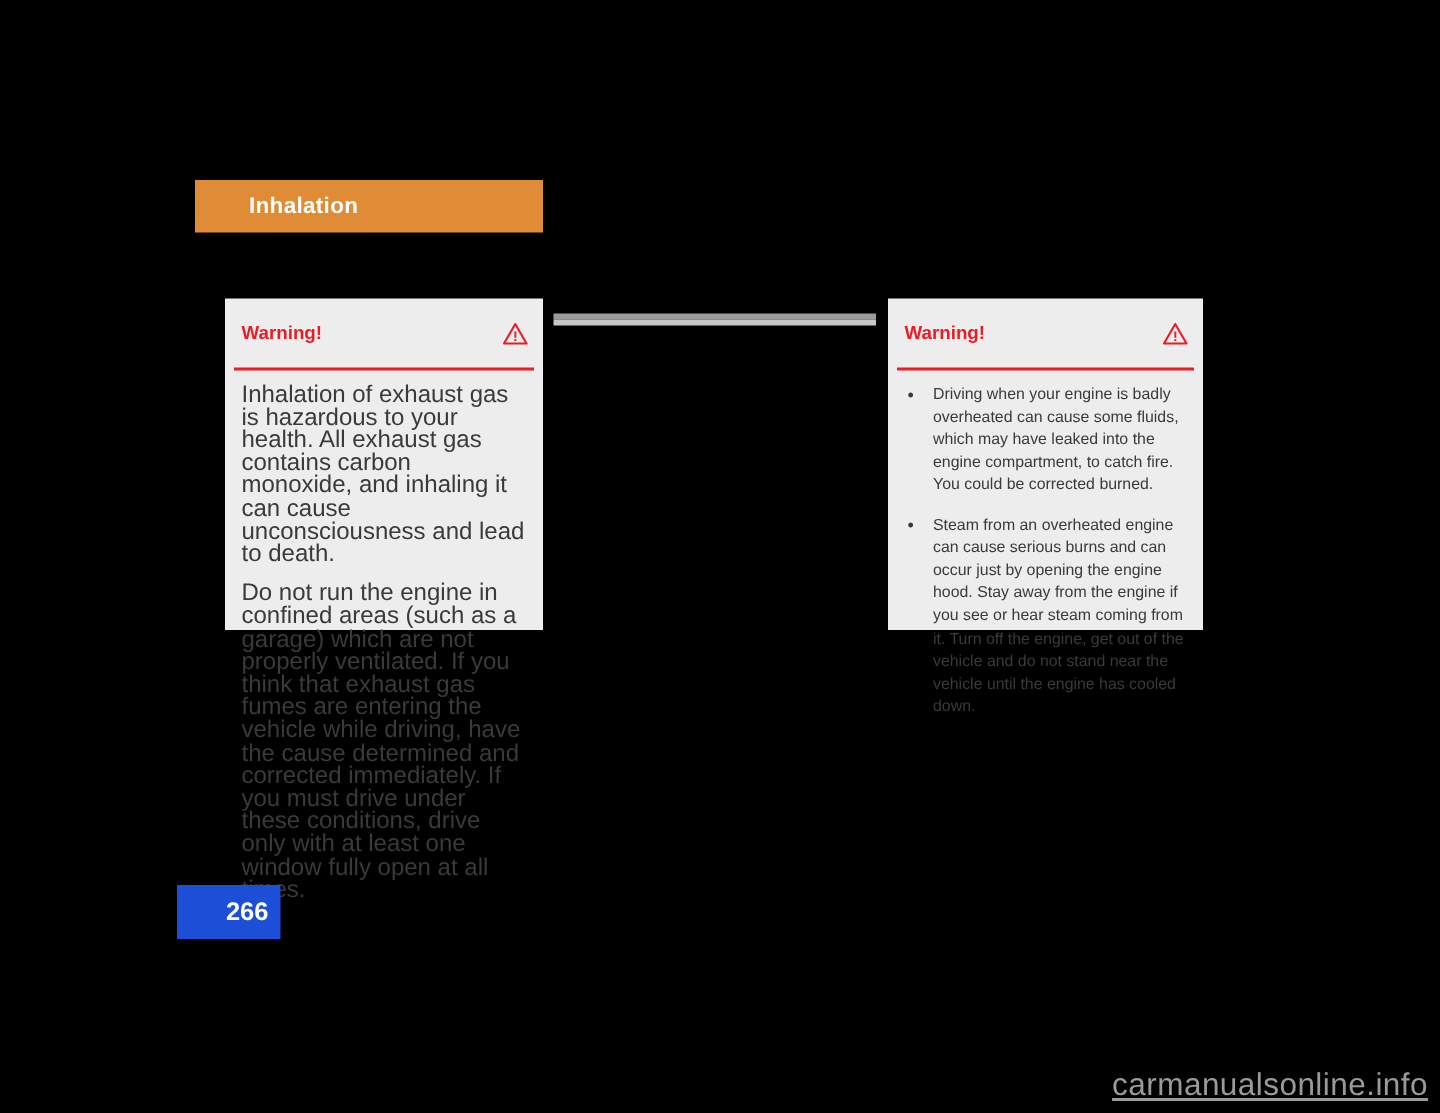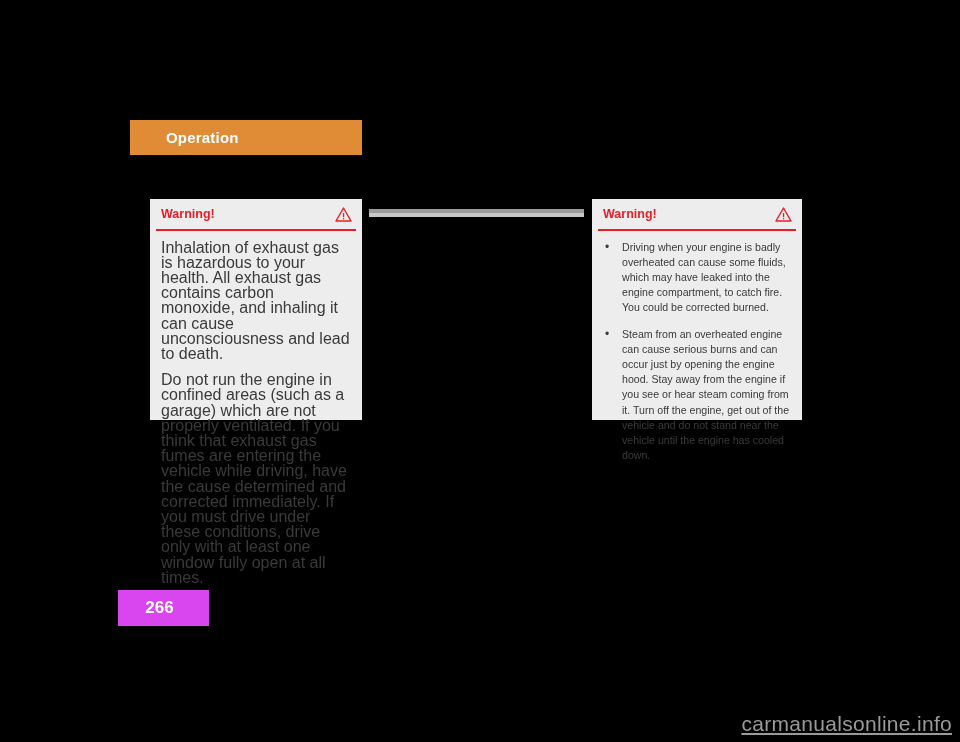--- a/index.html
+++ b/index.html
@@ -43,21 +43,21 @@
   .warning-box {
     position: absolute;
     background: #EDEDED;
     box-sizing: border-box;
     padding: 0;
   }
   .warning-box.left  { left: 150px; top: 199px; width: 212px; height: 221px; }
   .warning-box.right { left: 592px; top: 199px; width: 210px; height: 221px; }
 
   .warning-head {
-    height: 30px;
+    height: 46px;
     display: flex;
     align-items: center;
     justify-content: space-between;
     padding: 0 10px 0 11px;
     box-sizing: border-box;
   }
   .warning-title {
     color: #ED1C24;
     font-size: 12.5px;
     font-weight: bold;
@@ -117,26 +117,26 @@
   .middle-divider .band-bottom {
     height: 4px;
     background: #C7C7C7;
   }
 
   
   .page-number-box {
     position: absolute;
     left: 118px;
     top: 590px;
-    width: 91px;
+    width: 69px;
     height: 36px;
-    background: #d946ef;
+    background: #1d4ed8;
     display: flex;
     align-items: center;
-    justify-content: center;
+    justify-content: flex-end;
   }
   .page-number-label {
     color: #FFFFFF;
     font-size: 17px;
     font-weight: bold;
     margin-right: 8px;
   }
 
   
   .watermark {
@@ -148,21 +148,21 @@
     letter-spacing: 0.3px;
     text-decoration: underline;
   }
 </style>
 </head>
 <body>
 
 <div class="page">
 
   <div class="section-banner">
-    <span class="section-banner-label">Operation</span>
+    <span class="section-banner-label">Inhalation</span>
   </div>
 
   <div class="warning-box left">
     <div class="warning-head">
       <span class="warning-title">Warning!</span>
       <span class="warning-icon">
         <svg width="17" height="15" viewBox="0 0 17 15">
           <path d="M8.5 1 L16 14 L1 14 Z" fill="none" stroke="#ED1C24" stroke-width="1.4" stroke-linejoin="round"></path>
           <rect x="7.9" y="6" width="1.3" height="4.2" fill="#ED1C24"></rect>
           <rect x="7.9" y="11.1" width="1.3" height="1.3" fill="#ED1C24"></rect>

